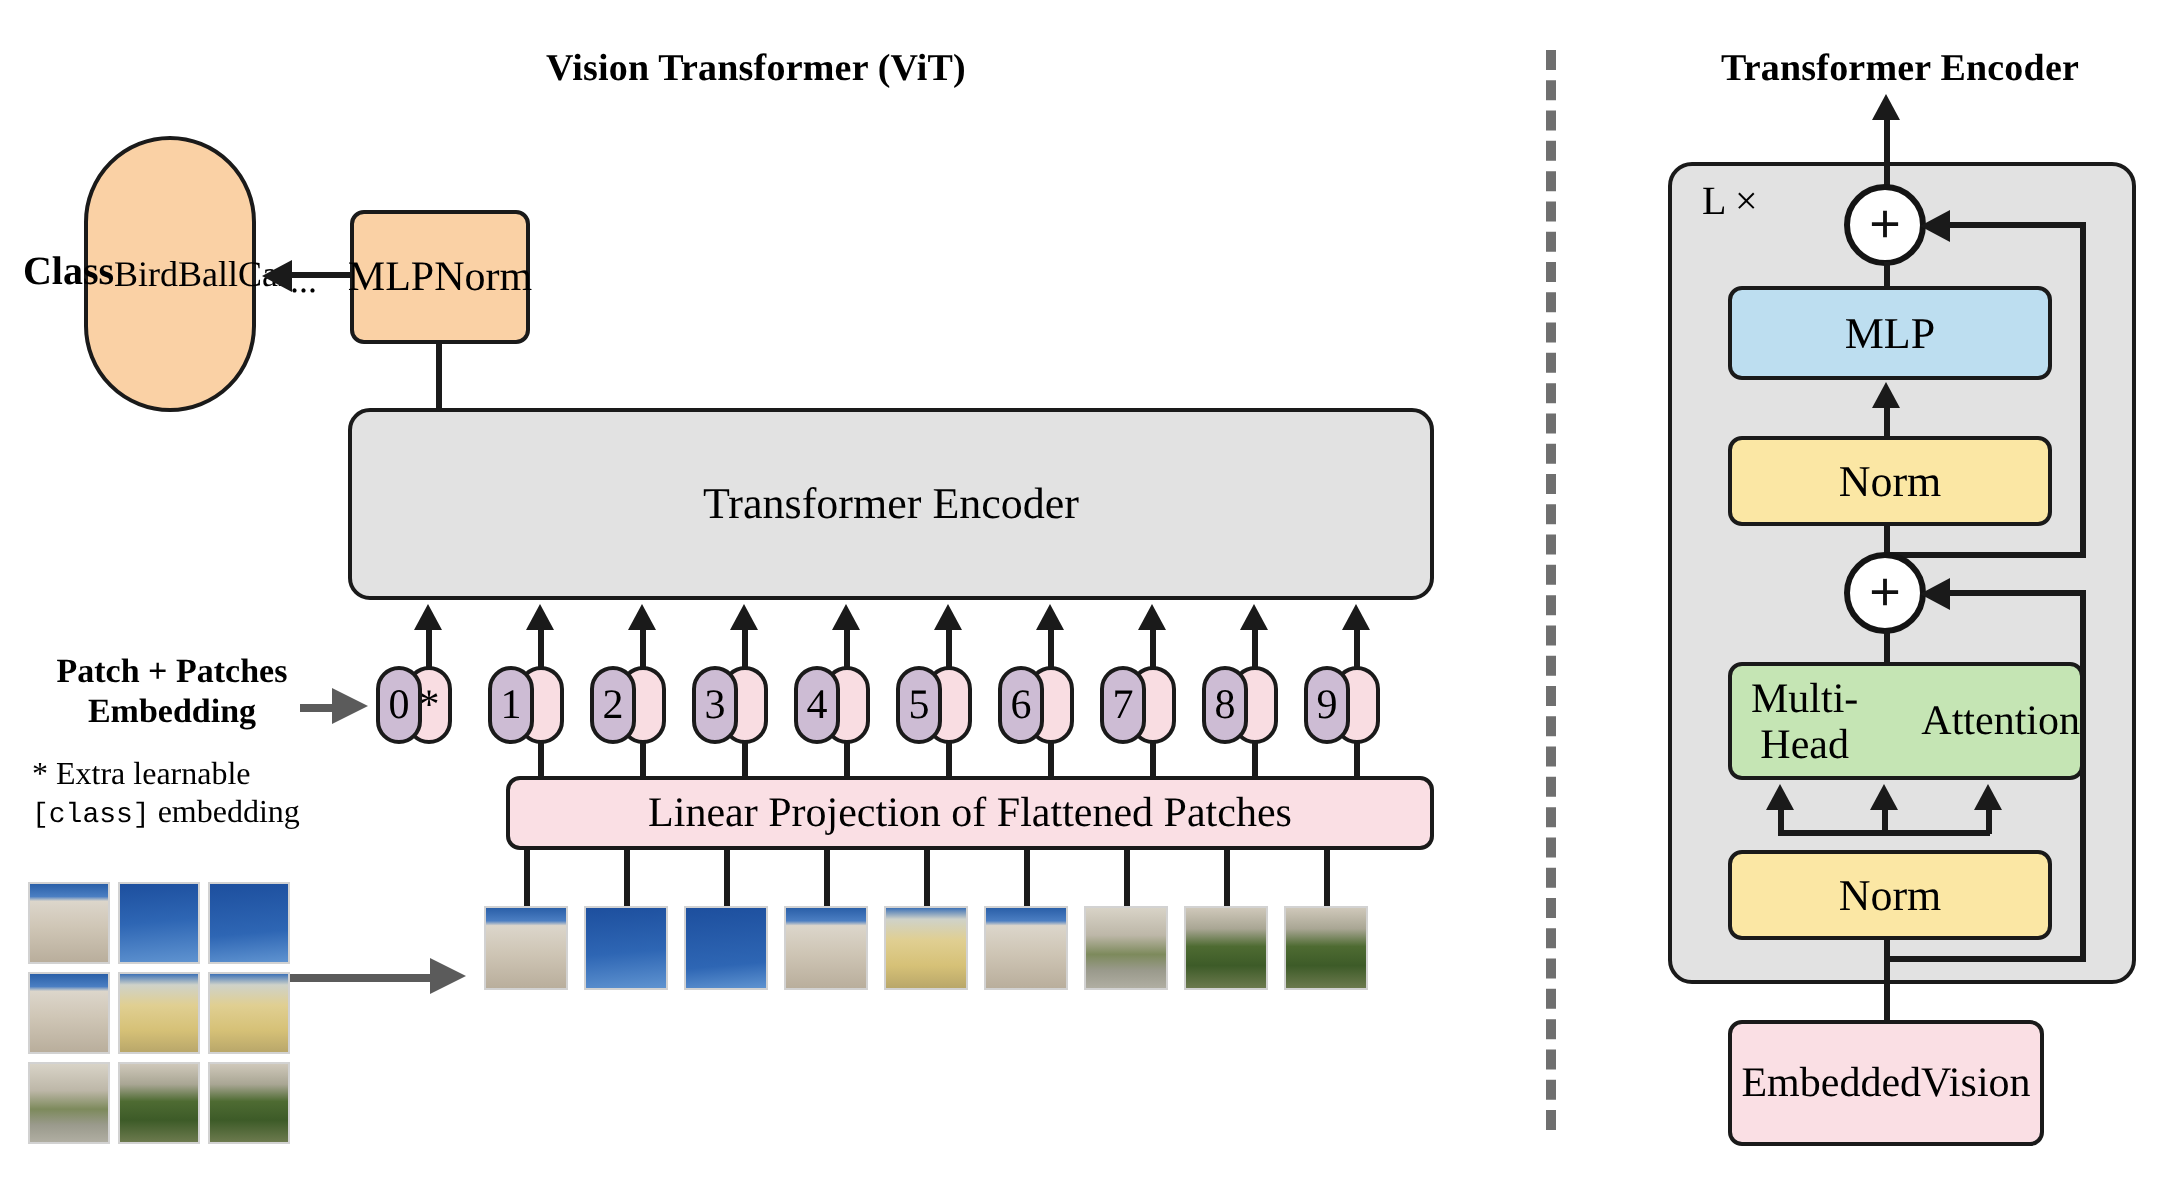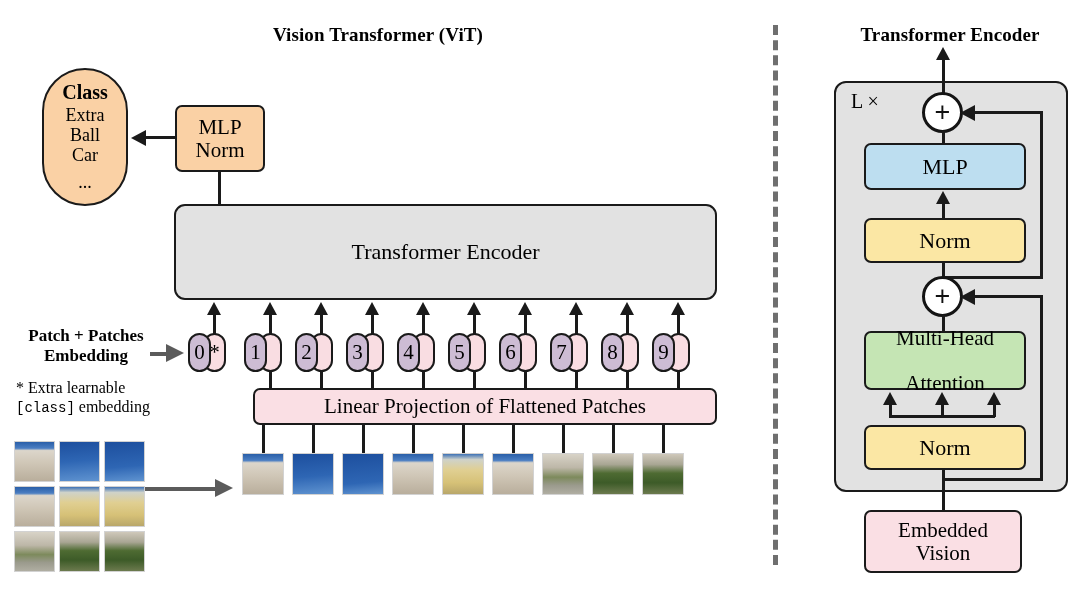--- a/index.html
+++ b/index.html
@@ -3,21 +3,21 @@
 <meta charset="utf-8">
 <style>
   html,body{margin:0;padding:0;background:#ffffff;}
   body{width:1080px;height:593px;position:relative;overflow:hidden;
        font-family:"Liberation Serif","DejaVu Serif",serif;color:#000;}
   .abs{position:absolute;}
   .ttl{font-weight:bold;font-size:19px;letter-spacing:.1px;text-align:center;
        font-family:"Liberation Serif","DejaVu Serif",serif;}
   
   .node{position:absolute;box-sizing:border-box;border:2.5px solid #1a1a1a;
-        display:flex;flex-direction:column;align-items:center;justify-content:center;
+        display:flex;align-items:center;justify-content:center;
         text-align:center;line-height:1.08;}
   .r6{border-radius:7px;}
   .r10{border-radius:11px;}
   .pill{border-radius:999px;}
   
   .vline{position:absolute;background:#1a1a1a;width:3px;}
   .hline{position:absolute;background:#1a1a1a;height:3px;}
   .arrow-up{position:absolute;width:0;height:0;border-left:7.5px solid transparent;
             border-right:7.5px solid transparent;border-bottom:13px solid #1a1a1a;}
   .arrow-left{position:absolute;width:0;height:0;border-top:8px solid transparent;
@@ -47,21 +47,21 @@
   .lbl-note{font-size:16px;line-height:1.2;}
   .mono{font-family:"Liberation Mono","DejaVu Sans Mono",monospace;font-size:14px;}
 </style>
 </head>
 <body>
 
 <div class="abs ttl" style="left:188px;top:24px;width:380px;">Vision Transformer (ViT)</div>
 
 <div class="node pill" style="left:42px;top:68px;width:86px;height:138px;background:#fad1a5;">
   <div class="cls-title">Class</div>
-  <div class="cls-line">Extra</div>
+  <div class="cls-line">Bird</div>
   <div class="cls-line">Ball</div>
   <div class="cls-line">Car</div>
   <div class="cls-line" style="margin-top:6px;">...</div>
 </div>
 
 <div class="hline" style="left:146px;top:136px;width:30px;"></div>
 <div class="arrow-left" style="left:131px;top:130px;"></div>
 
 <div class="node r6" style="left:175px;top:105px;width:90px;height:67px;background:#fad1a5;">
   <div style="font-size:21px;">MLP</div>
@@ -206,21 +206,21 @@
 <div class="hline" style="left:942px;top:276px;width:101px;"></div>
 <div class="hline" style="left:975px;top:111px;width:68px;"></div>
 <div class="arrow-left" style="left:960px;top:105px;"></div>
 
 <div class="vline" style="left:942px;top:262px;height:38px;"></div>
 
 <div class="plus" style="left:922px;top:276px;width:41px;height:41px;">+</div>
 
 <div class="vline" style="left:942px;top:315px;height:18px;"></div>
 
-<div class="node r6" style="left:864px;top:331px;width:162px;height:59px;background:#c5e5b4;gap:22px;">
+<div class="node r6" style="left:864px;top:331px;width:178px;height:59px;background:#c5e5b4;gap:22px;">
   <div style="font-size:21px;">Multi-Head</div>
   <div style="font-size:21px;">Attention</div>
 </div>
 
 <div class="hline" style="left:889px;top:415px;width:106px;"></div>
 <div class="vline" style="left:889px;top:404px;height:13px;"></div>
 <div class="arrow-up" style="left:883px;top:392px;"></div>
 <div class="vline" style="left:941px;top:404px;height:13px;"></div>
 <div class="arrow-up" style="left:935px;top:392px;"></div>
 <div class="vline" style="left:993px;top:404px;height:13px;"></div>

